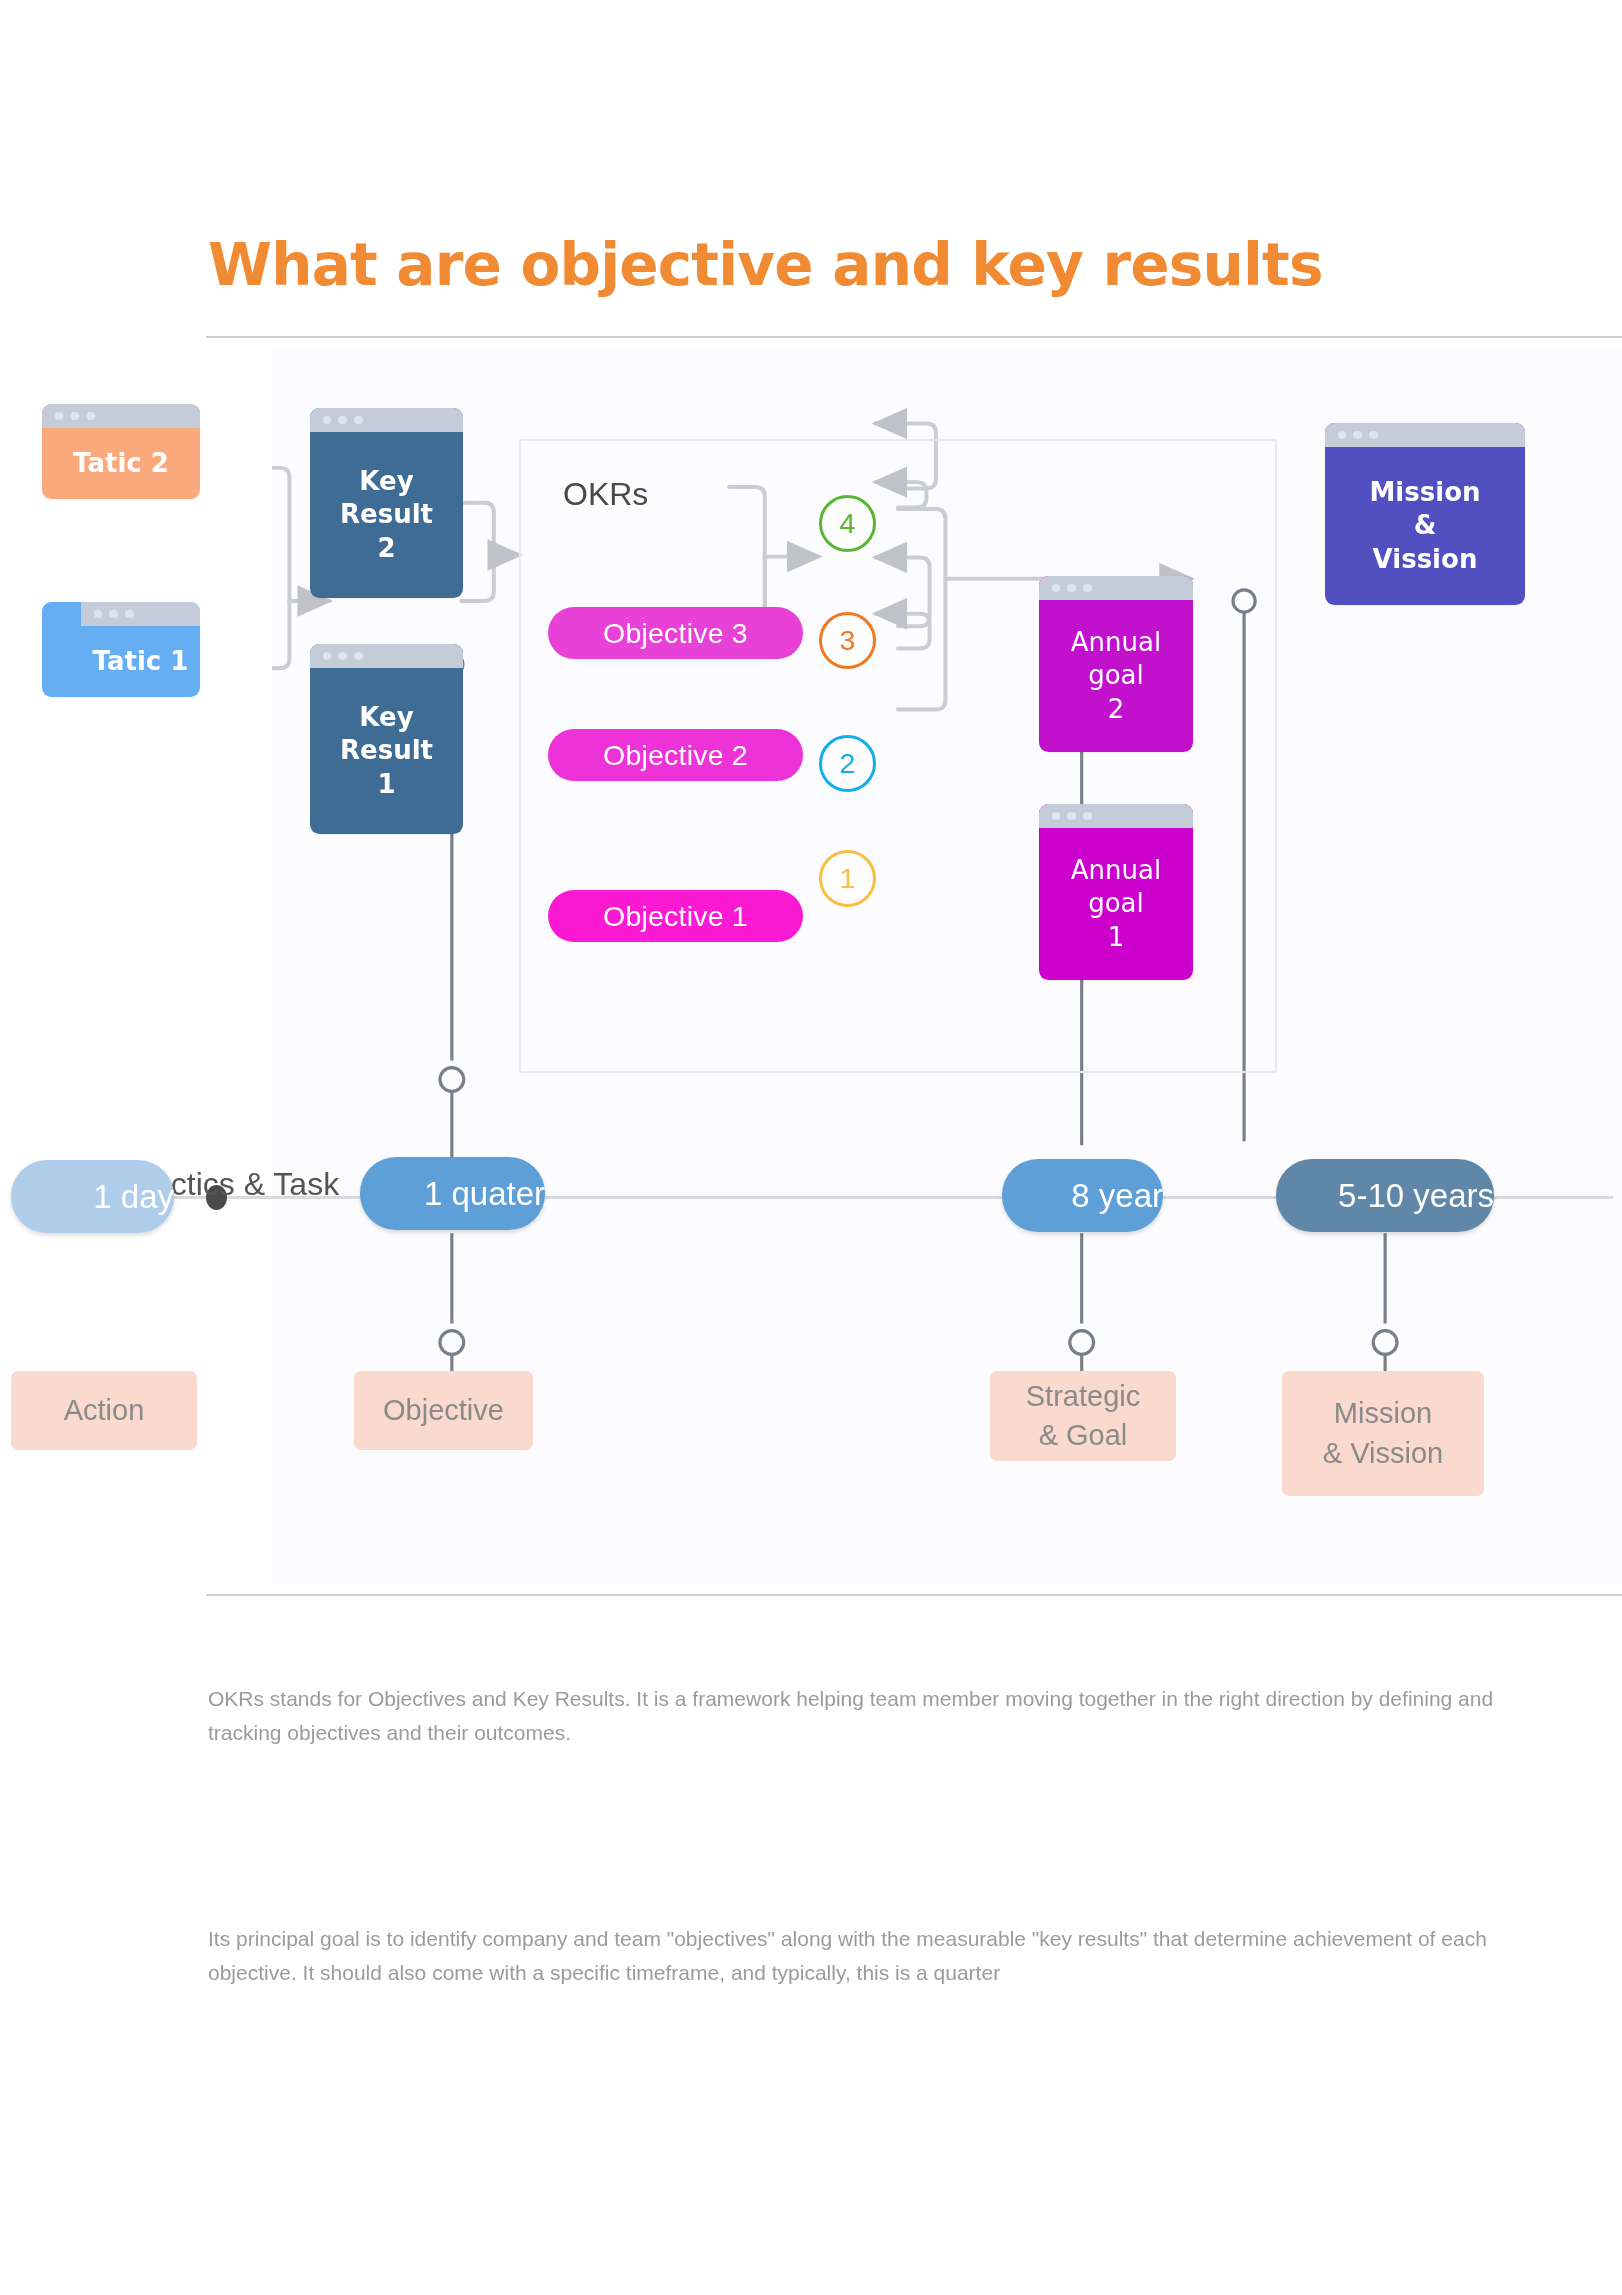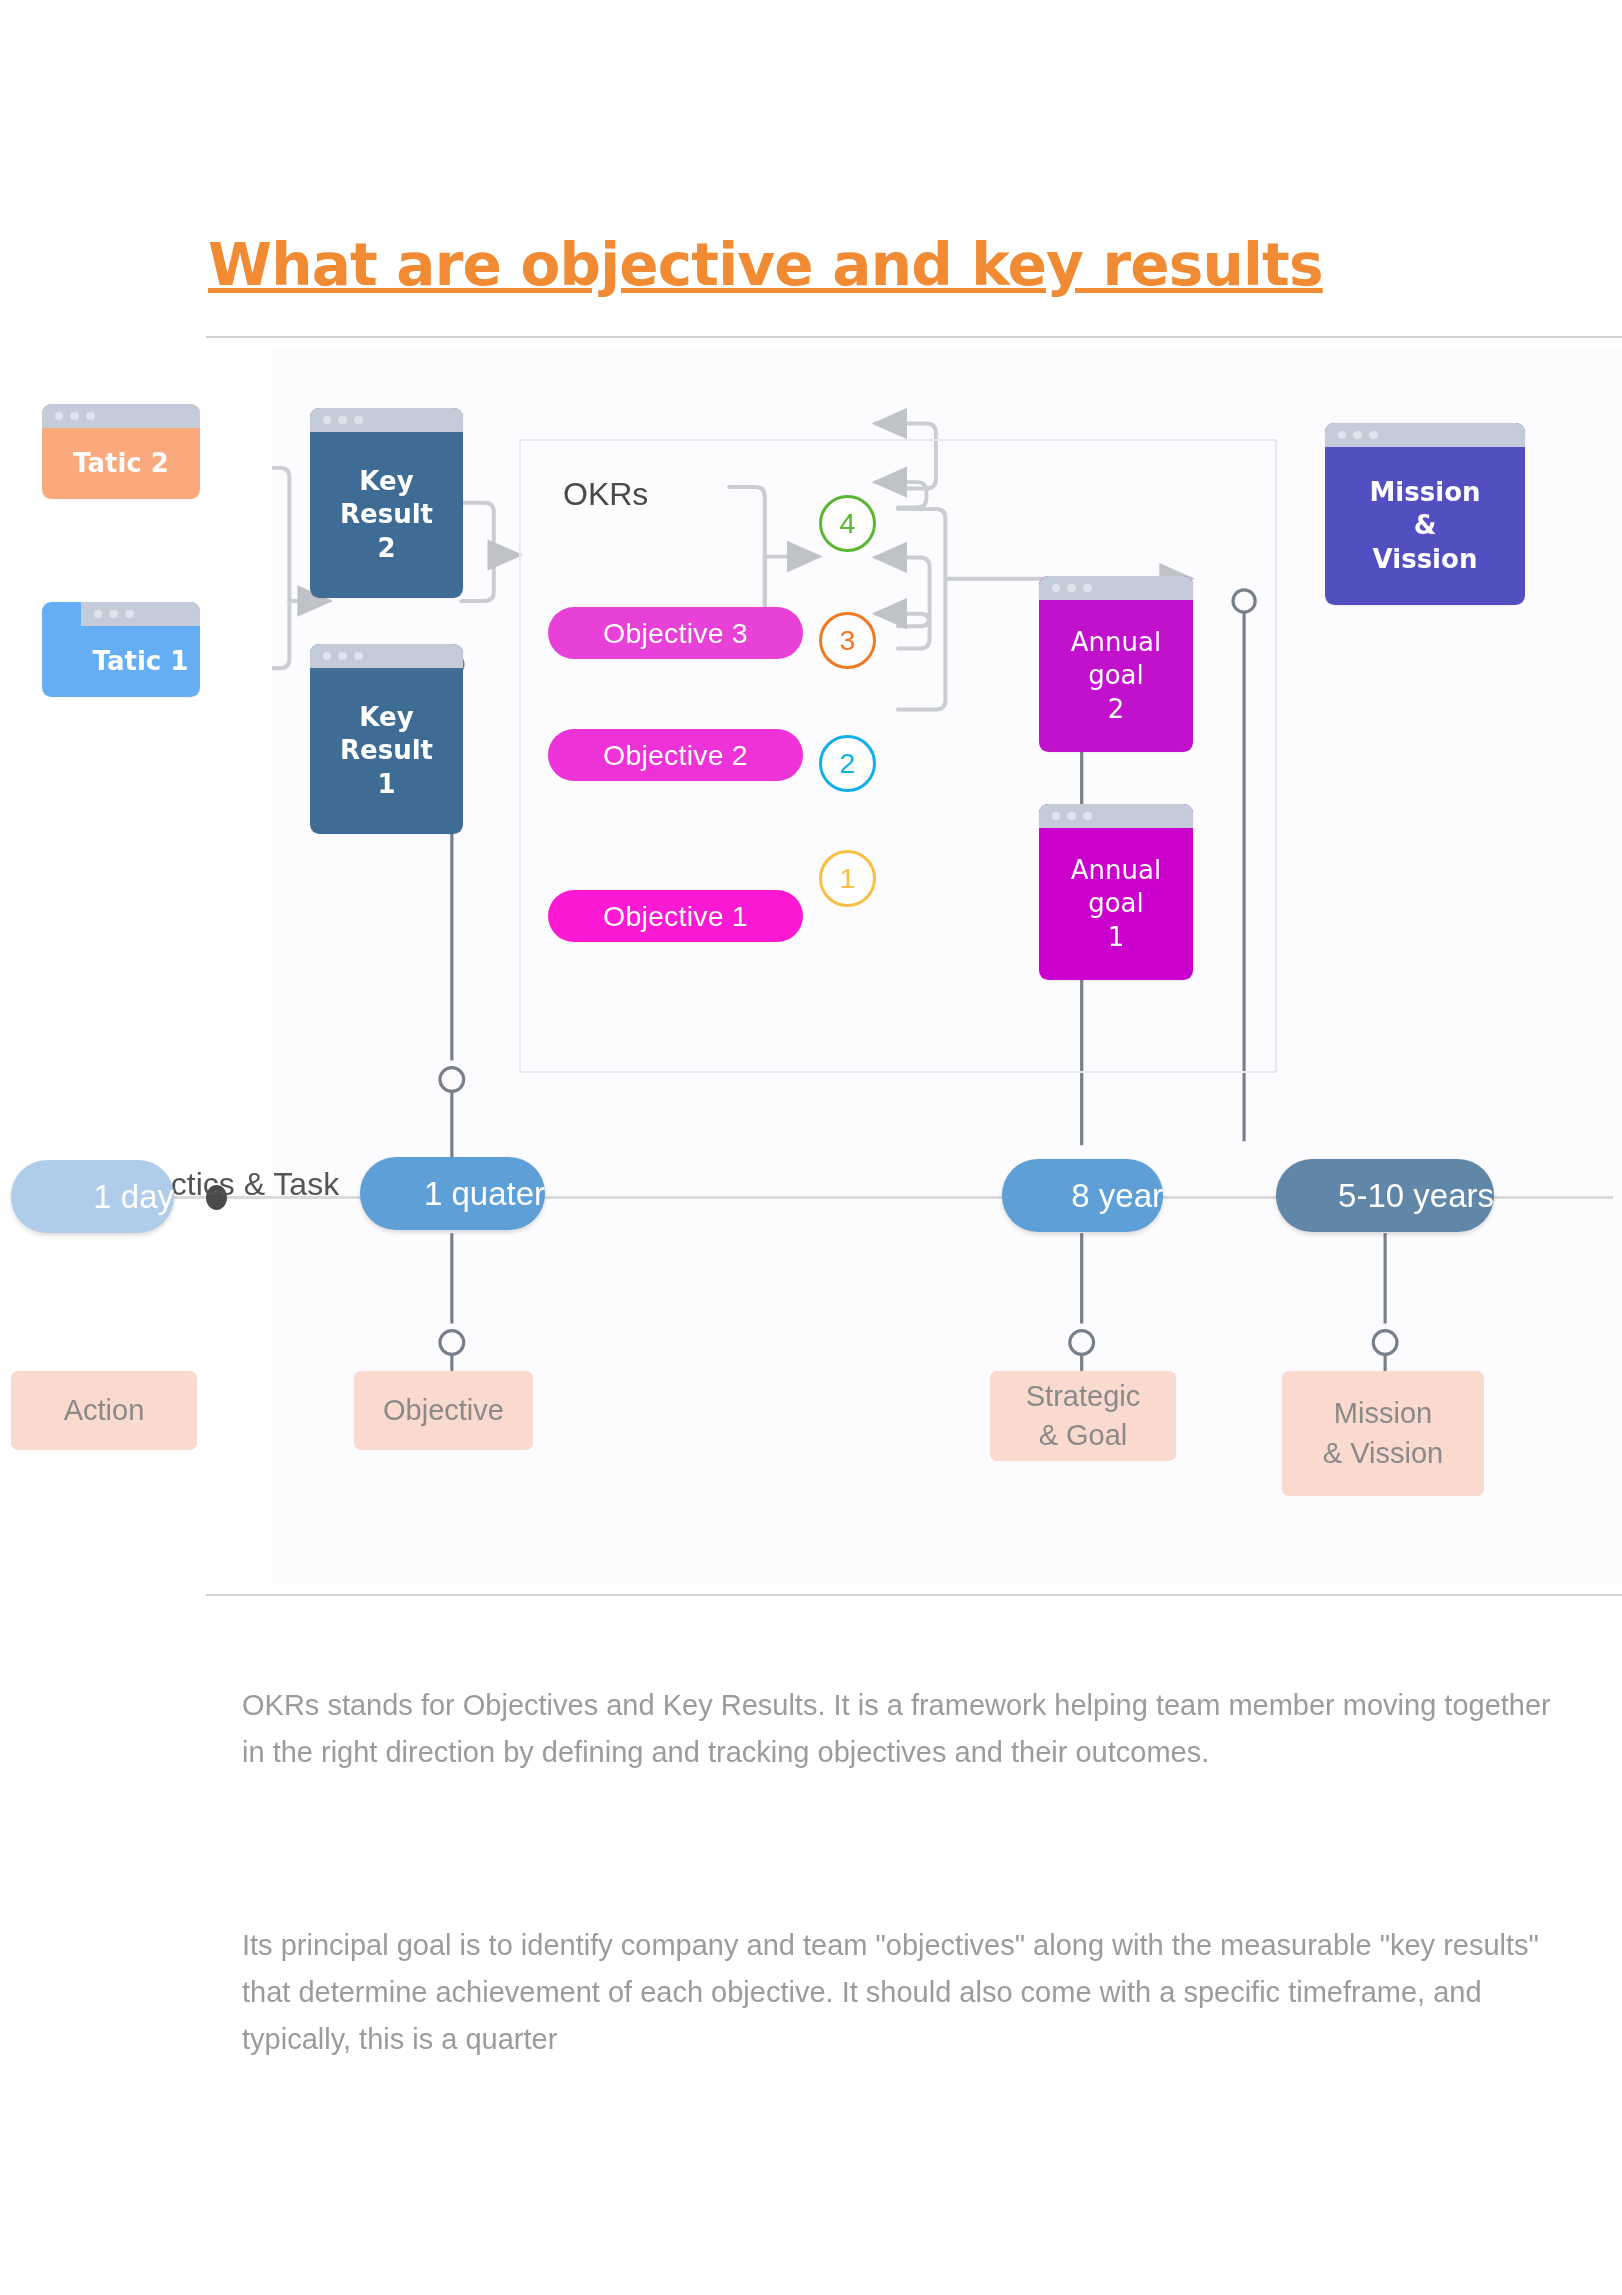--- a/index.html
+++ b/index.html
@@ -13,21 +13,20 @@
 
   
   #page-title {
     position:absolute; left:208px; top:231px;
     font-family:"DejaVu Sans", sans-serif;
     font-weight:bold;
     font-size:58px;
     letter-spacing:-0.8px;
     color:#F08A33;
     white-space:nowrap;
-    text-decoration:underline;
   }
   .hrule {
     position:absolute; left:206px; width:1419px; height:2.4px;
     background:#CFCFD4;
   }
   #rule-top { top:336px; }
   #rule-bottom { top:1594px; }
 
   
   #diagram {
@@ -128,23 +127,22 @@
   }
 
   
   #links { position:absolute; left:0; top:0; width:1350px; height:1236px; pointer-events:none; }
 
   
   .para {
     position:absolute; left:208px;
     width:1331px;
     font-family:"Liberation Sans", sans-serif;
-    font-size:29px; line-height:1.62;
+    font-size:21px; line-height:1.62;
     color:#9B9B9B;
-    margin-left:34px;
   }
   #para-1 { top:1682px; }
   #para-2 { top:1922px; }
 </style>
 </head>
 <body>
 
 <div class="page">
 
   <div id="page-title">What are objective and key results</div>

